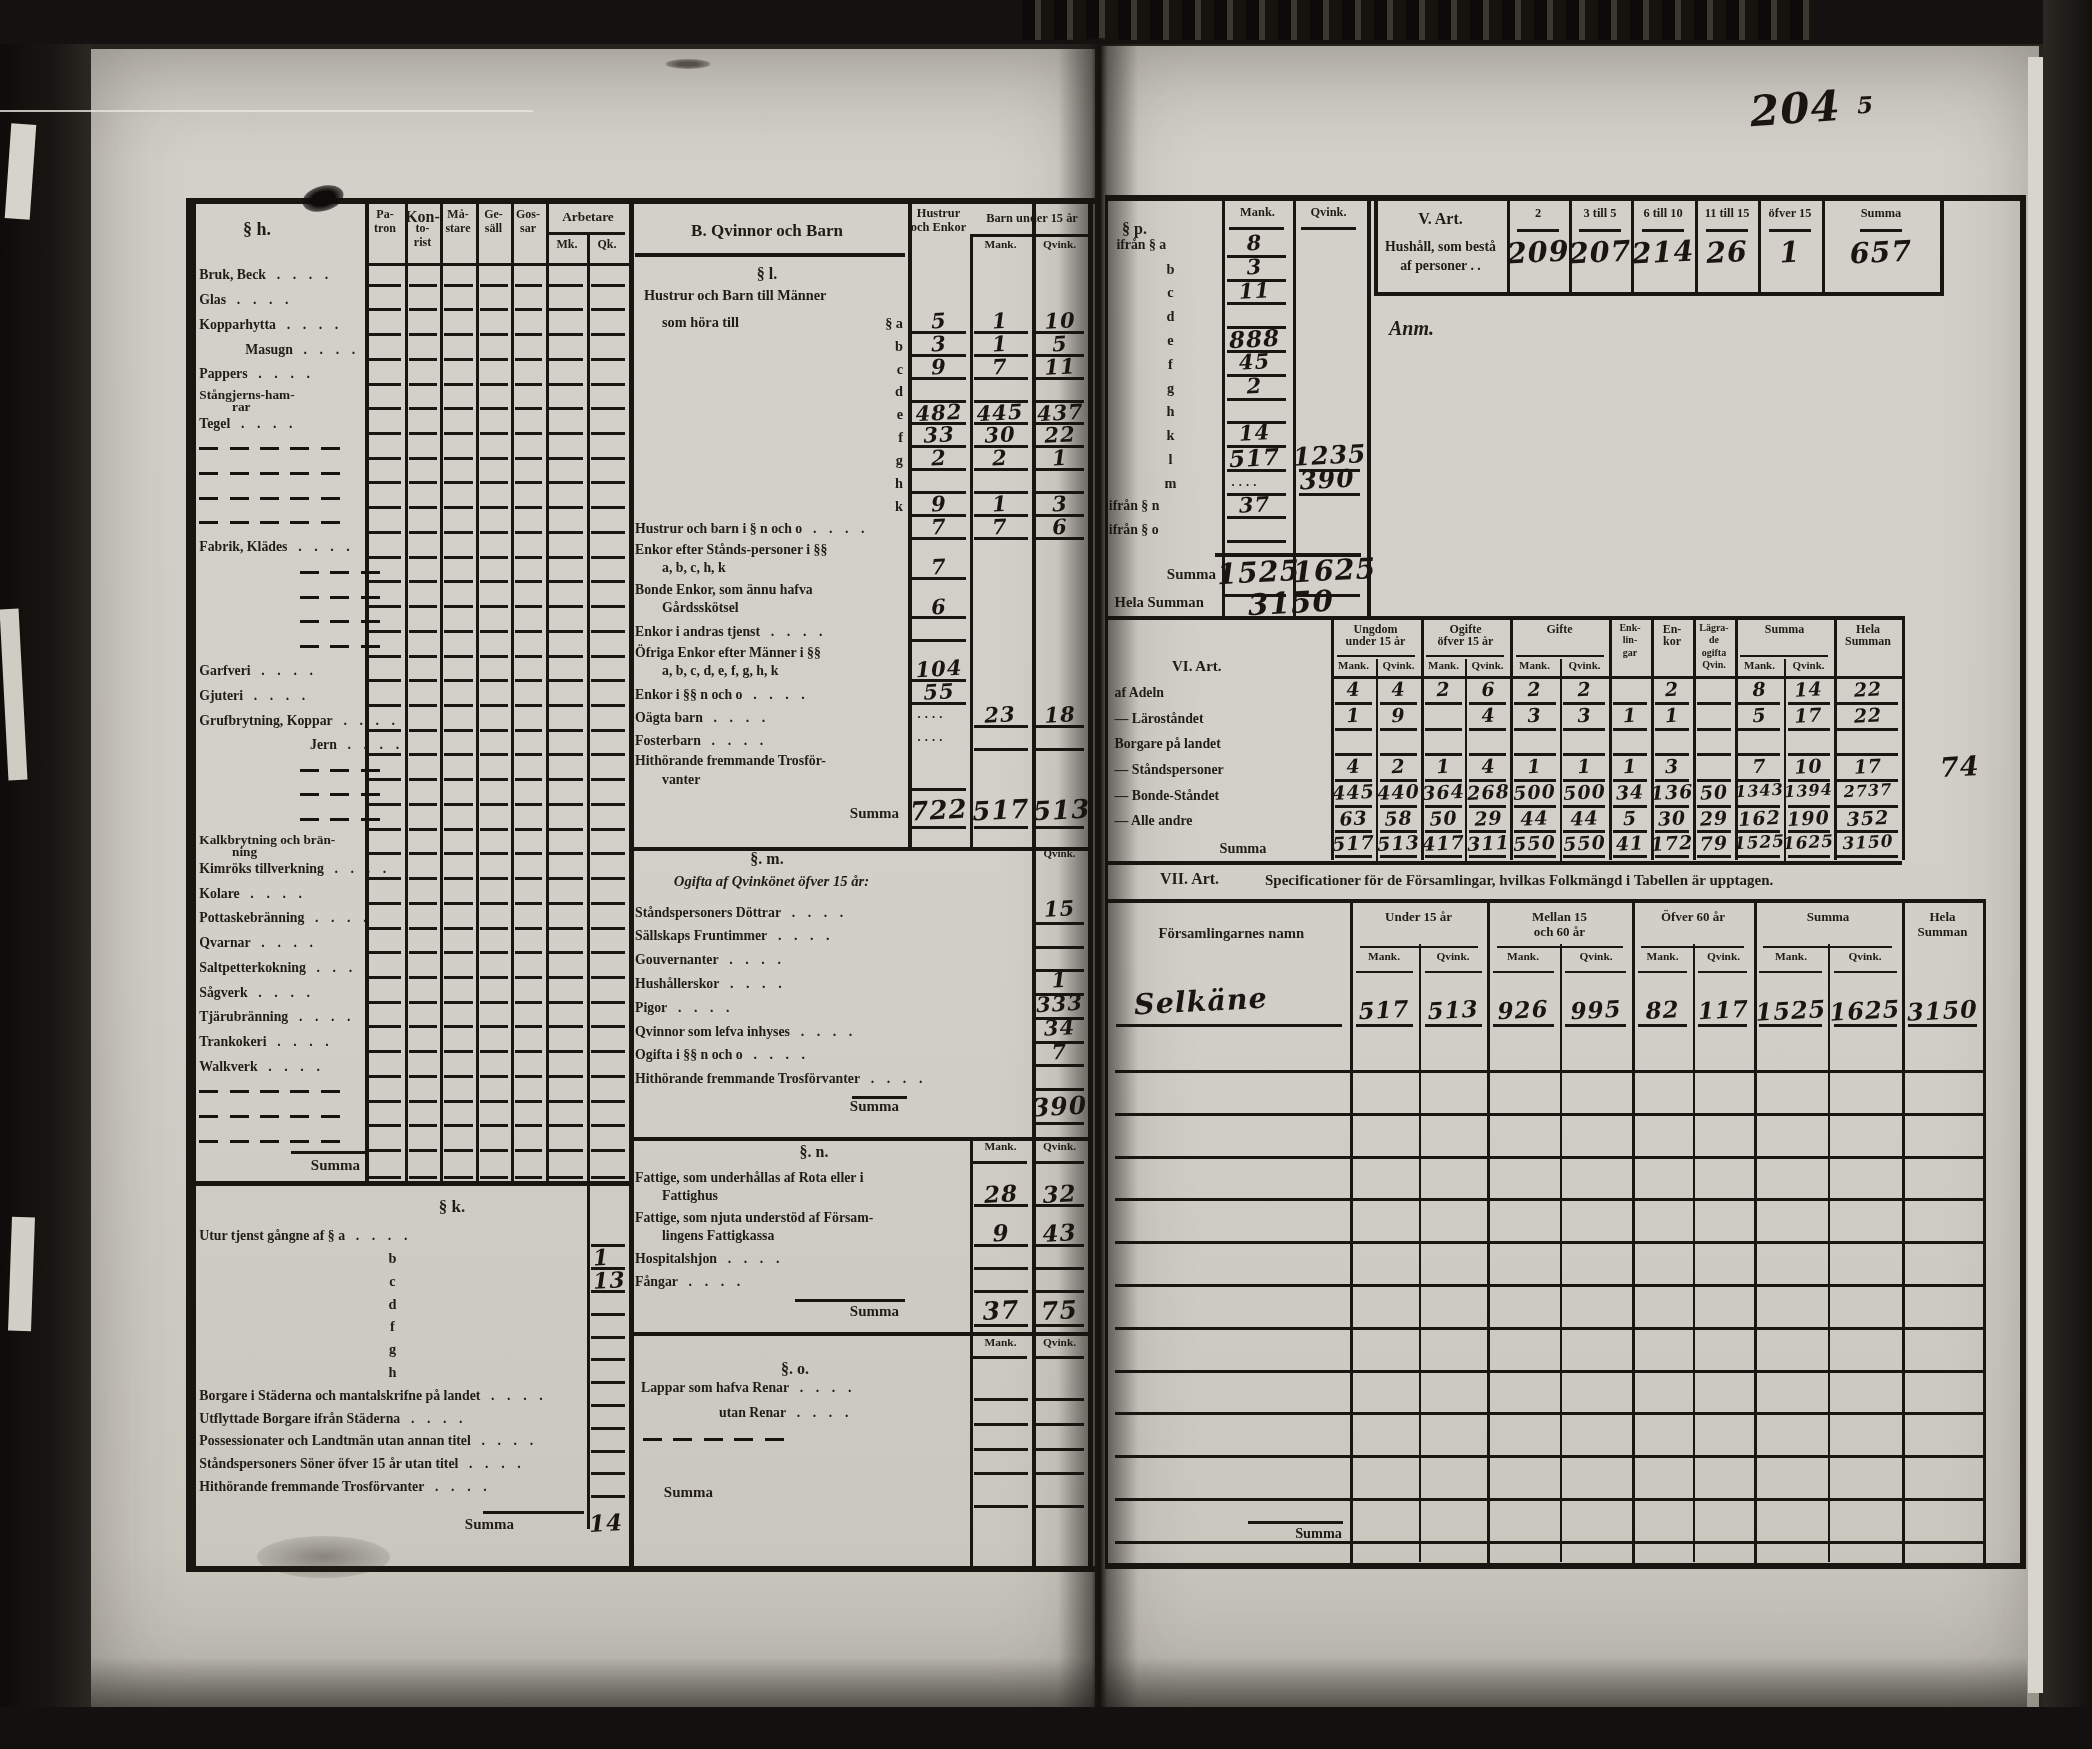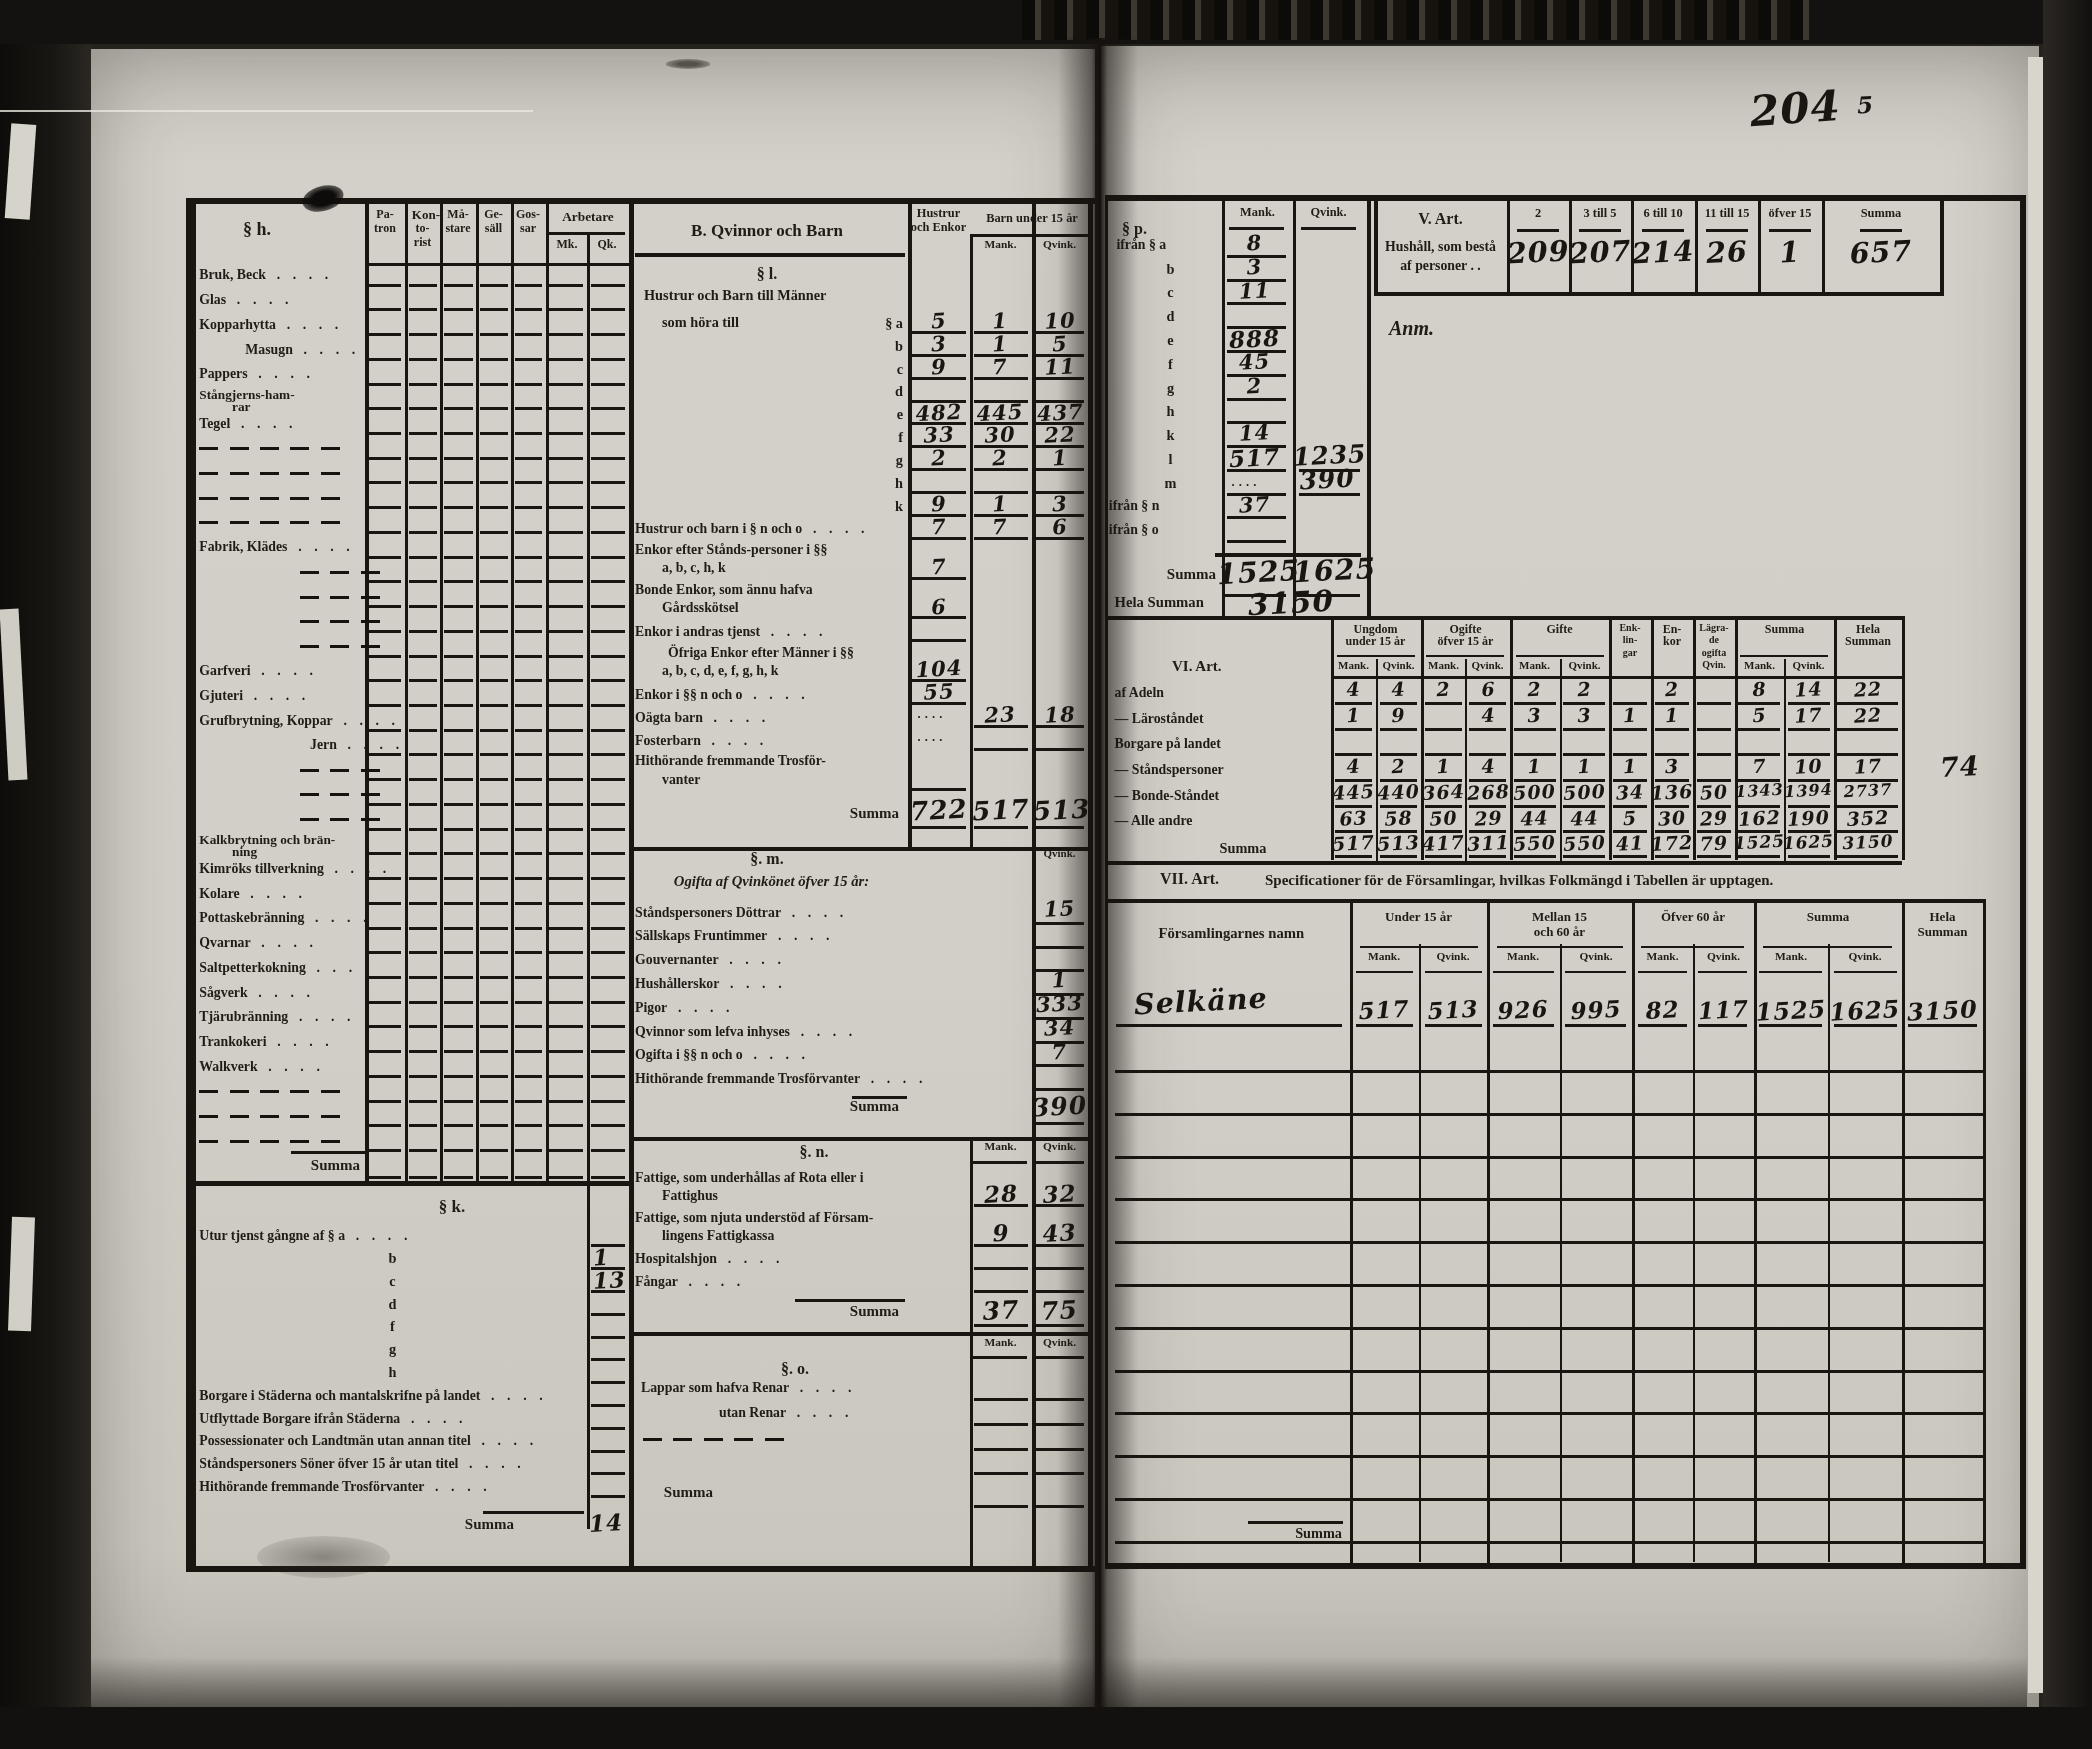--- a/index.html
+++ b/index.html
@@ -69,21 +69,21 @@
       <div class="ln" style="left: 219px; top: 0px; width: 2.9px; height: 983px;"></div>
       <div class="ln" style="left: 254px; top: 0px; width: 2.9px; height: 983px;"></div>
       <div class="ln" style="left: 290px; top: 0px; width: 2.9px; height: 983px;"></div>
       <div class="ln" style="left: 325px; top: 0px; width: 2.9px; height: 983px;"></div>
       <div class="ln" style="left: 360px; top: 0px; width: 2.9px; height: 983px;"></div>
       <div class="ln" style="left: 401px; top: 36px; width: 2.9px; height: 1295px;"></div>
       <div class="ln" style="left: 443px; top: 0px; width: 4.8px; height: 1368px;"></div>
       <div class="ln" style="left: 179px; top: 65px; width: 264px; height: 2.9px;"></div>
       <div class="pt" style="left: 179px; top: 9.5px; font-size: 12px; width: 40px; text-align: center;">Pa-</div>
       <div class="pt" style="left: 179px; top: 24px; font-size: 12px; width: 40px; text-align: center;">tron</div>
-      <div class="pt" style="left: 219px; top: 9.5px; font-size: 13px; width: 35px; text-align: right;">Kon-</div>
+      <div class="pt" style="left: 219px; top: 9.5px; font-size: 16px; width: 35px; text-align: center;">Kon-</div>
       <div class="pt" style="left: 219px; top: 24px; font-size: 12px; width: 35px; text-align: center;">to-</div>
       <div class="pt" style="left: 219px; top: 38px; font-size: 12px; width: 35px; text-align: center;">rist</div>
       <div class="pt" style="left: 254px; top: 9.5px; font-size: 12px; width: 36px; text-align: center;">Må-</div>
       <div class="pt" style="left: 254px; top: 24px; font-size: 12px; width: 36px; text-align: center;">stare</div>
       <div class="pt" style="left: 290px; top: 9.5px; font-size: 12px; width: 35px; text-align: center;">Ge-</div>
       <div class="pt" style="left: 290px; top: 24px; font-size: 12px; width: 35px; text-align: center;">säll</div>
       <div class="pt" style="left: 325px; top: 9.5px; font-size: 12px; width: 34px; text-align: center;">Gos-</div>
       <div class="pt" style="left: 325px; top: 24px; font-size: 12px; width: 34px; text-align: center;">sar</div>
       <div class="pt" style="left: 360px; top: 11.4px; font-size: 13.3px; width: 84px; text-align: center;">Arbetare</div>
       <div class="ln" style="left: 363px; top: 34px; width: 76px; height: 2.9px;"></div>
@@ -561,21 +561,21 @@
       <div class="pt" style="left: 449px; top: 344px; font-size: 13.8px;">Enkor efter Stånds-personer i §§</div>
       <div class="pt" style="left: 476px; top: 362px; font-size: 13.8px;">a, b, c, h, k</div>
       <div class="ln" style="left: 726px; top: 379px; width: 54px; height: 2.9px;"></div>
       <div class="hw" style="left: 728px; top: 356px; font-size: 21px; width: 50px; text-align: center;">7</div>
       <div class="pt" style="left: 449px; top: 384px; font-size: 13.8px;">Bonde Enkor, som ännu hafva</div>
       <div class="pt" style="left: 476px; top: 402px; font-size: 13.8px;">Gårdsskötsel</div>
       <div class="ln" style="left: 726px; top: 418px; width: 54px; height: 2.9px;"></div>
       <div class="hw" style="left: 728px; top: 396px; font-size: 21px; width: 50px; text-align: center;">6</div>
       <div class="pt dots" style="left: 449px; top: 426px; font-size: 13.8px;">Enkor i andras tjenst</div>
       <div class="ln" style="left: 726px; top: 441px; width: 54px; height: 2.9px;"></div>
-      <div class="pt" style="left: 449px; top: 447px; font-size: 13.8px; padding-left: 33px;">Öfriga Enkor efter Männer i §§</div>
+      <div class="pt" style="left: 449px; top: 447px; font-size: 13.8px;">Öfriga Enkor efter Männer i §§</div>
       <div class="pt" style="left: 476px; top: 465px; font-size: 13.8px;">a, b, c, d, e, f, g, h, k</div>
       <div class="ln" style="left: 726px; top: 481px; width: 54px; height: 2.9px;"></div>
       <div class="hw" style="left: 728px; top: 458px; font-size: 21px; width: 50px; text-align: center;">104</div>
       <div class="pt dots" style="left: 449px; top: 489px; font-size: 13.8px;">Enkor i §§ n och o</div>
       <div class="ln" style="left: 726px; top: 504px; width: 54px; height: 2.9px;"></div>
       <div class="hw" style="left: 728px; top: 481px; font-size: 21px; width: 50px; text-align: center;">55</div>
       <div class="pt dots" style="left: 449px; top: 512px; font-size: 13.8px;">Oägta barn</div>
       <div class="pt" style="left: 731px; top: 512px; font-size: 12.4px;">· · · ·</div>
       <div class="ln" style="left: 788px; top: 527px; width: 54px; height: 2.9px;"></div>
       <div class="hw" style="left: 789px; top: 504px; font-size: 21px; width: 50px; text-align: center;">23</div>

